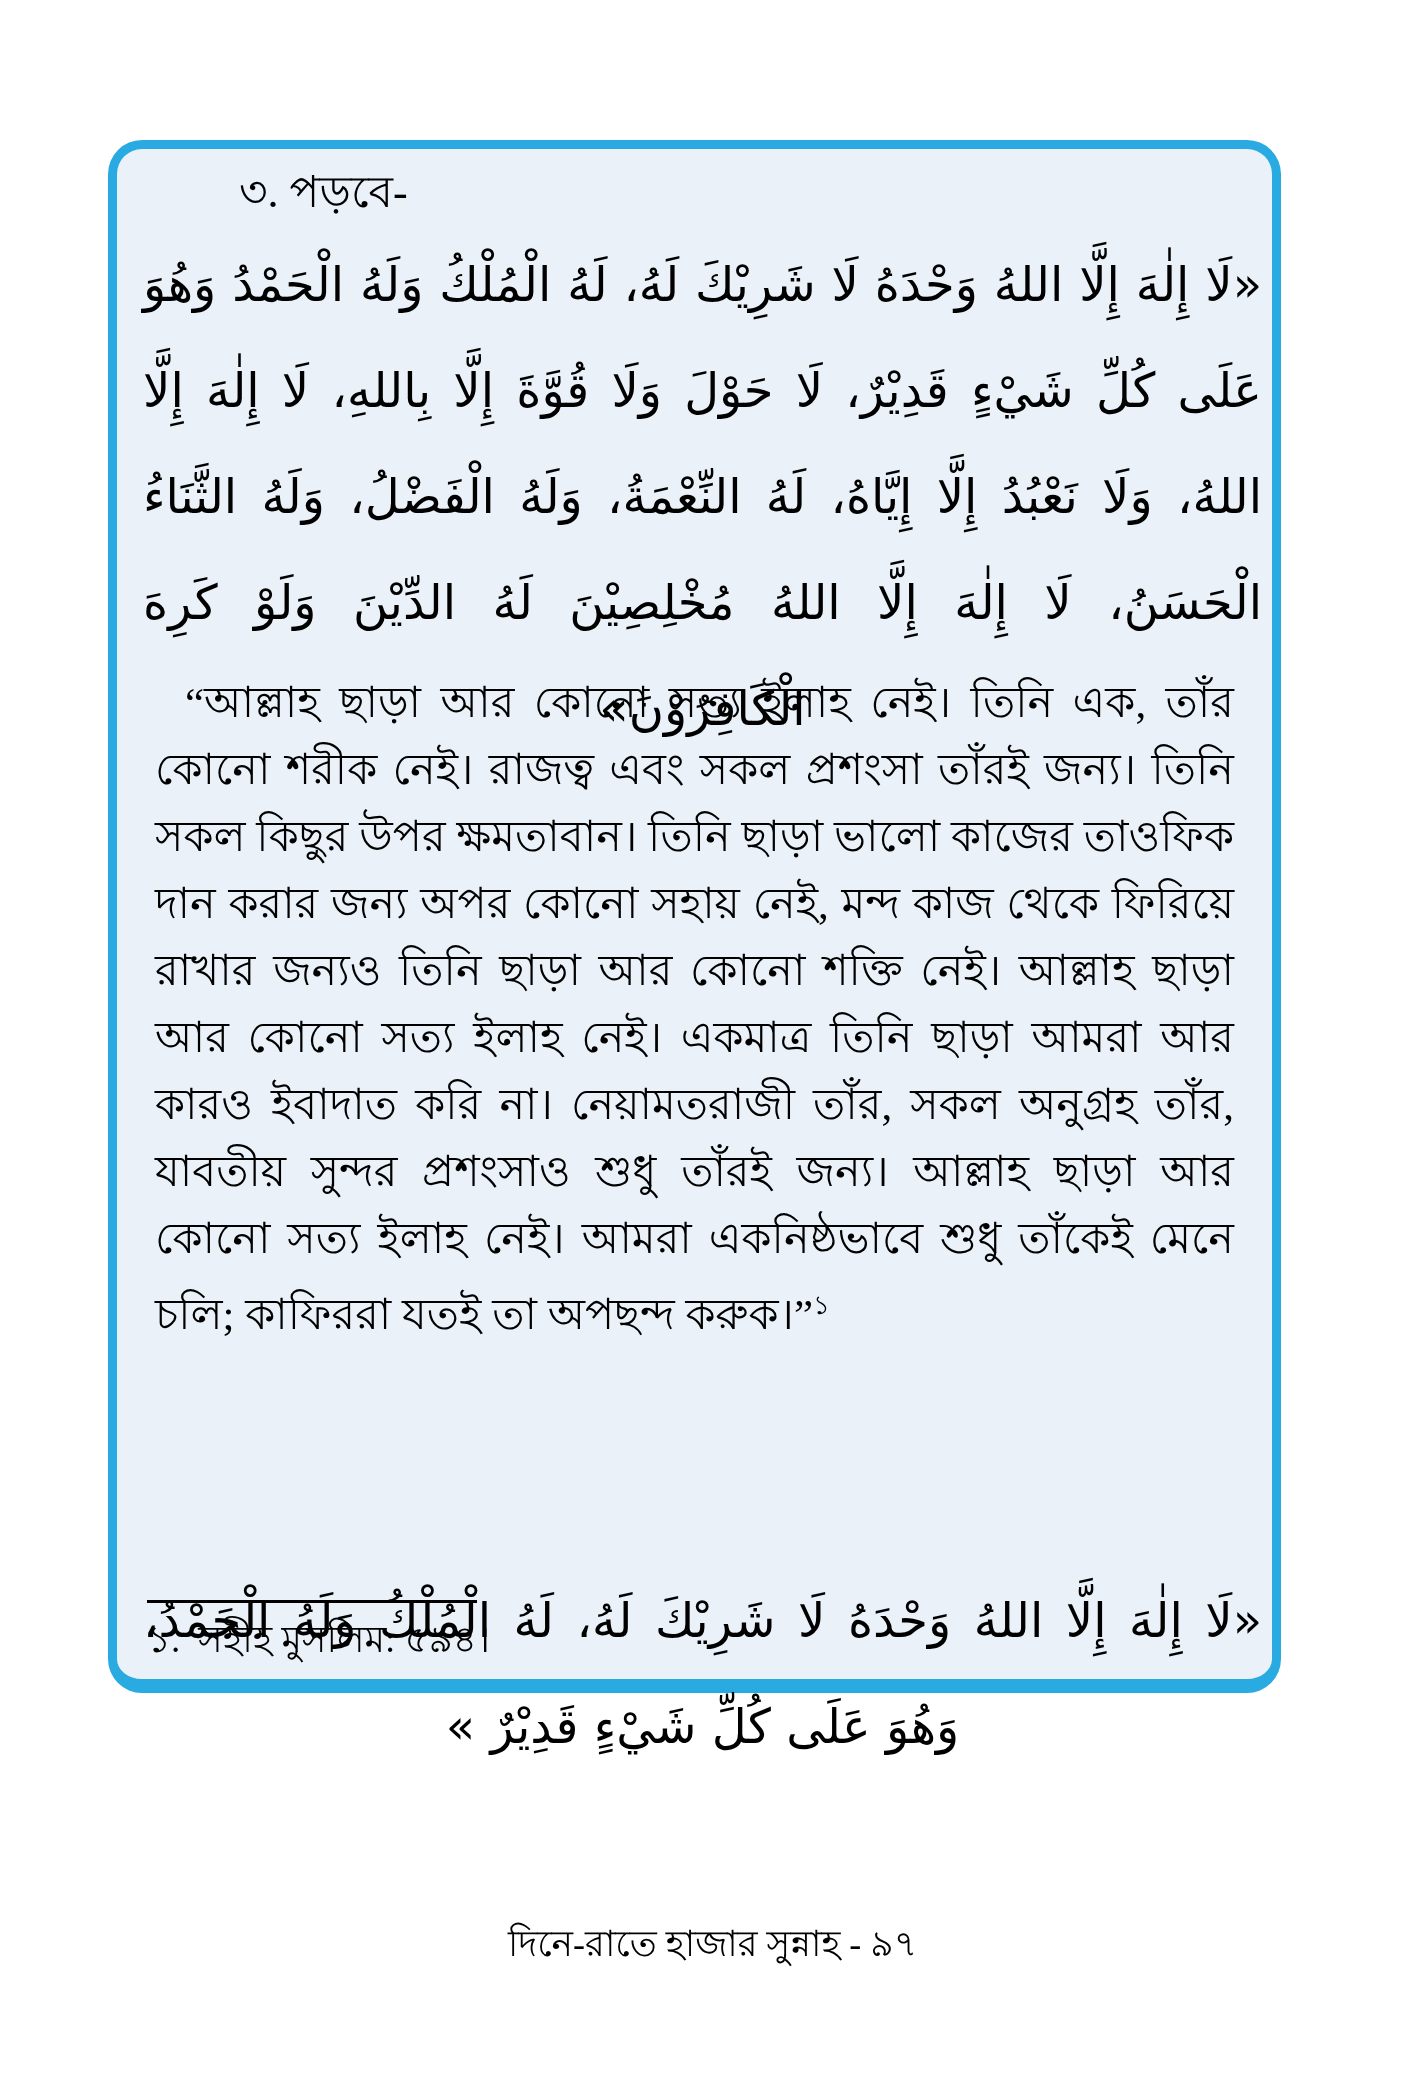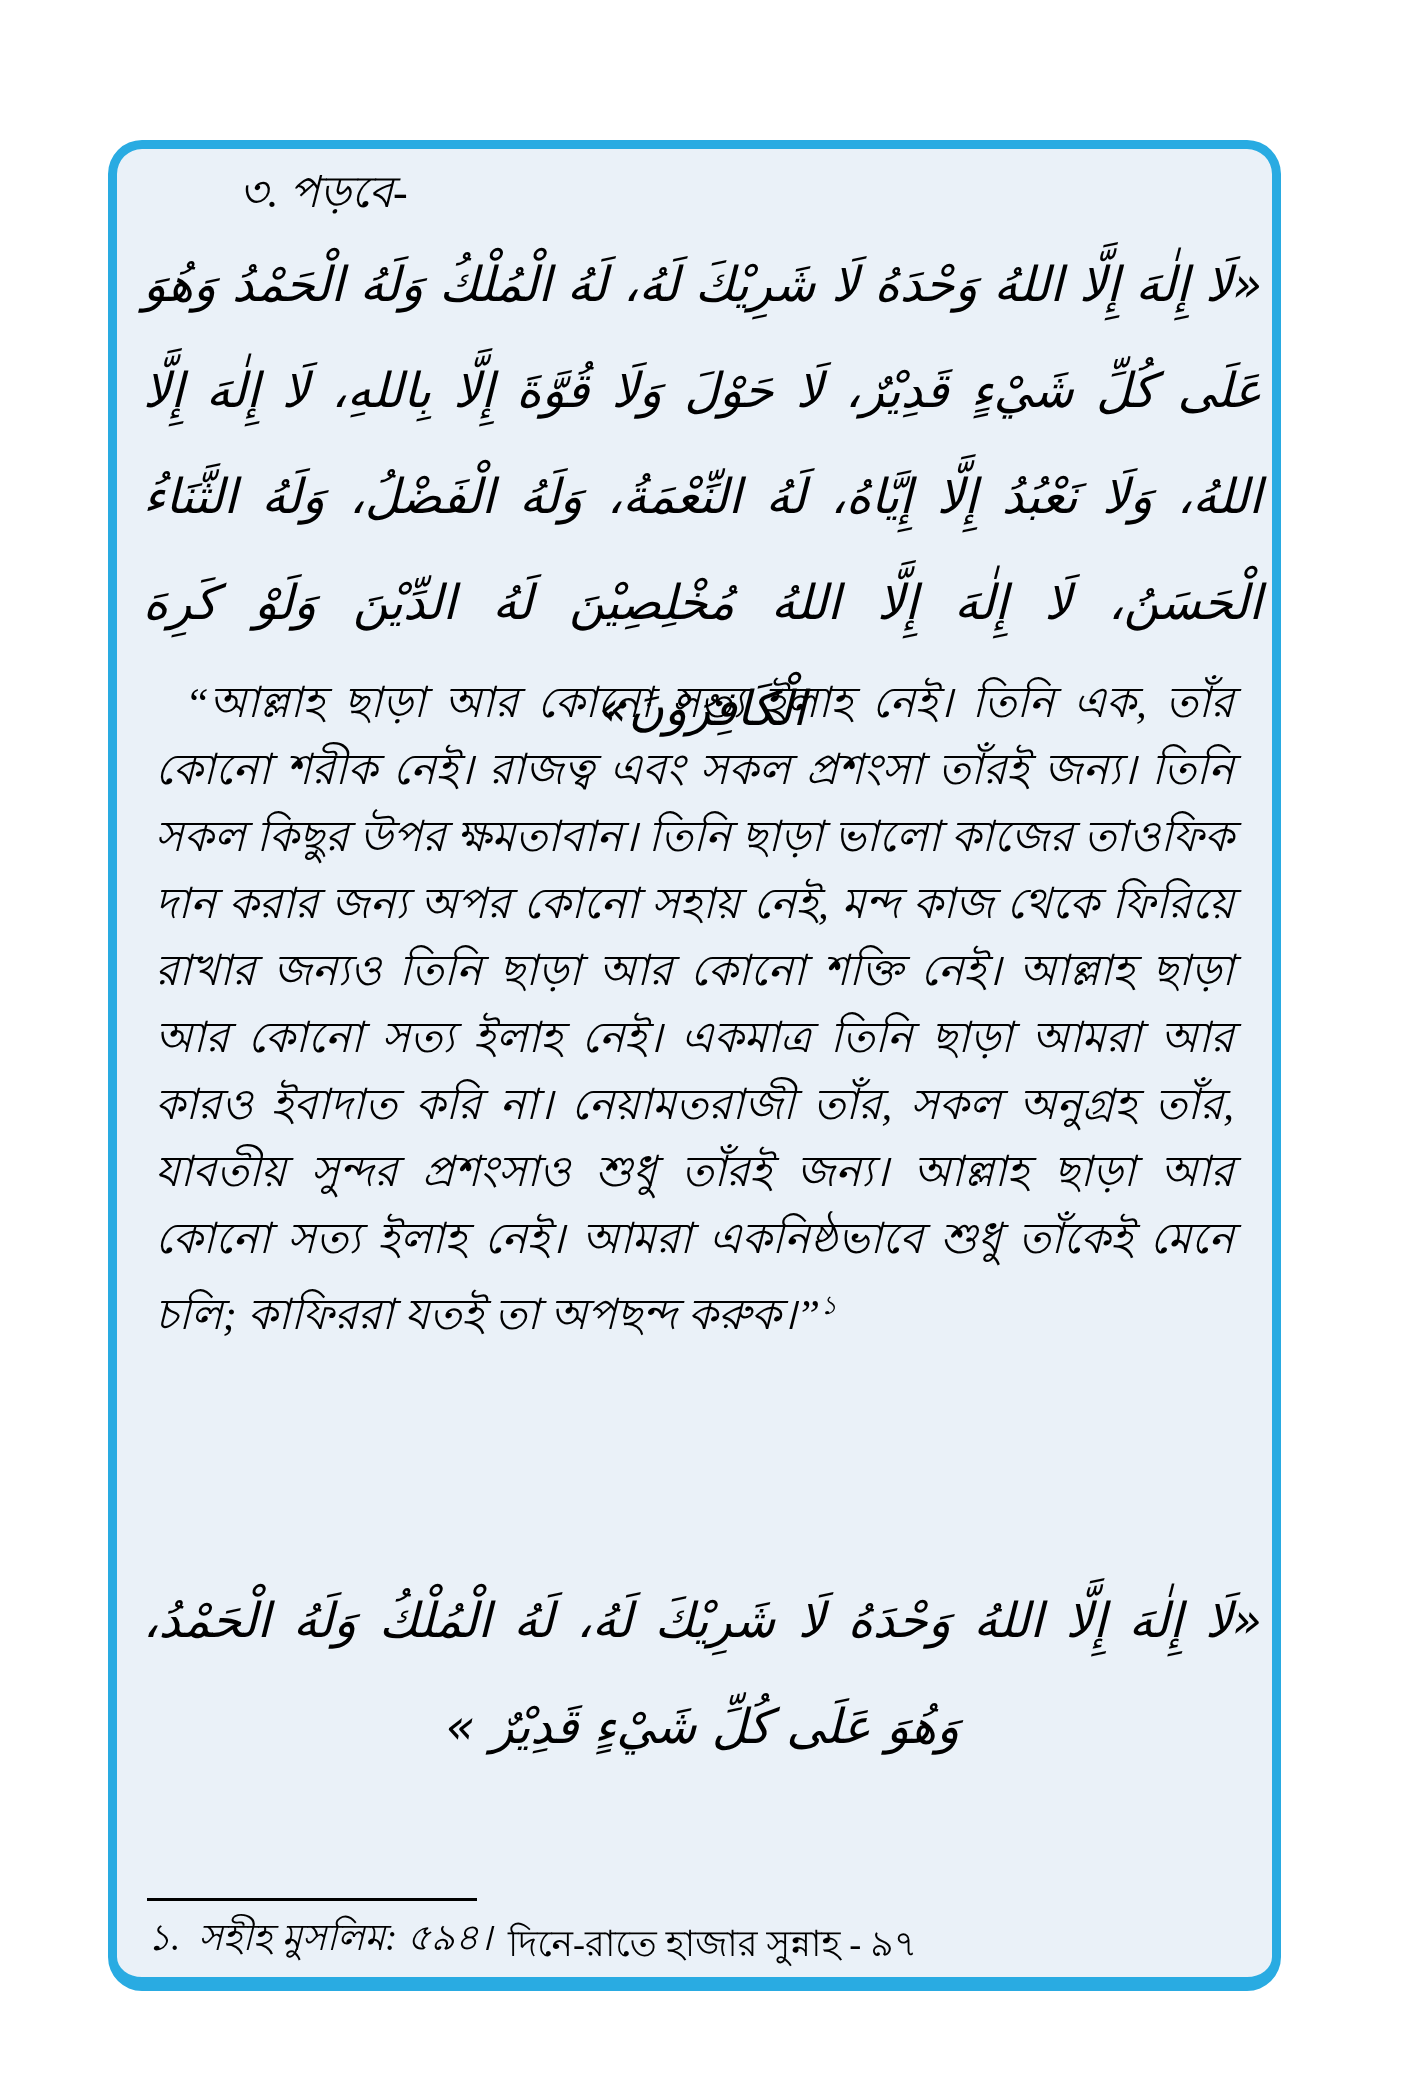--- a/index.html
+++ b/index.html
@@ -6,27 +6,26 @@
   body {
     width: 1425px; height: 2100px;
     position: relative;
     background: #ffffff;
     font-family: "Liberation Serif", "DejaVu Serif", serif;
     color: #000000;
   }
   .content-box {
     position: absolute;
     left: 108px; top: 140px;
-    width: 1173px; height: 1851px;
+    width: 1173px; height: 1553px;
     box-sizing: border-box;
     background: #eaf1f8;
     border: 9px solid #29abe2;
     border-bottom-width: 14px;
     border-radius: 34px;
-    font-style: italic;
   }
   .heading {
     position: absolute;
     left: 122px; top: 18px;
     font-size: 44px;
     line-height: 52px;
   }
   .arabic-block {
     position: absolute;
     left: 26px; right: 10px;

